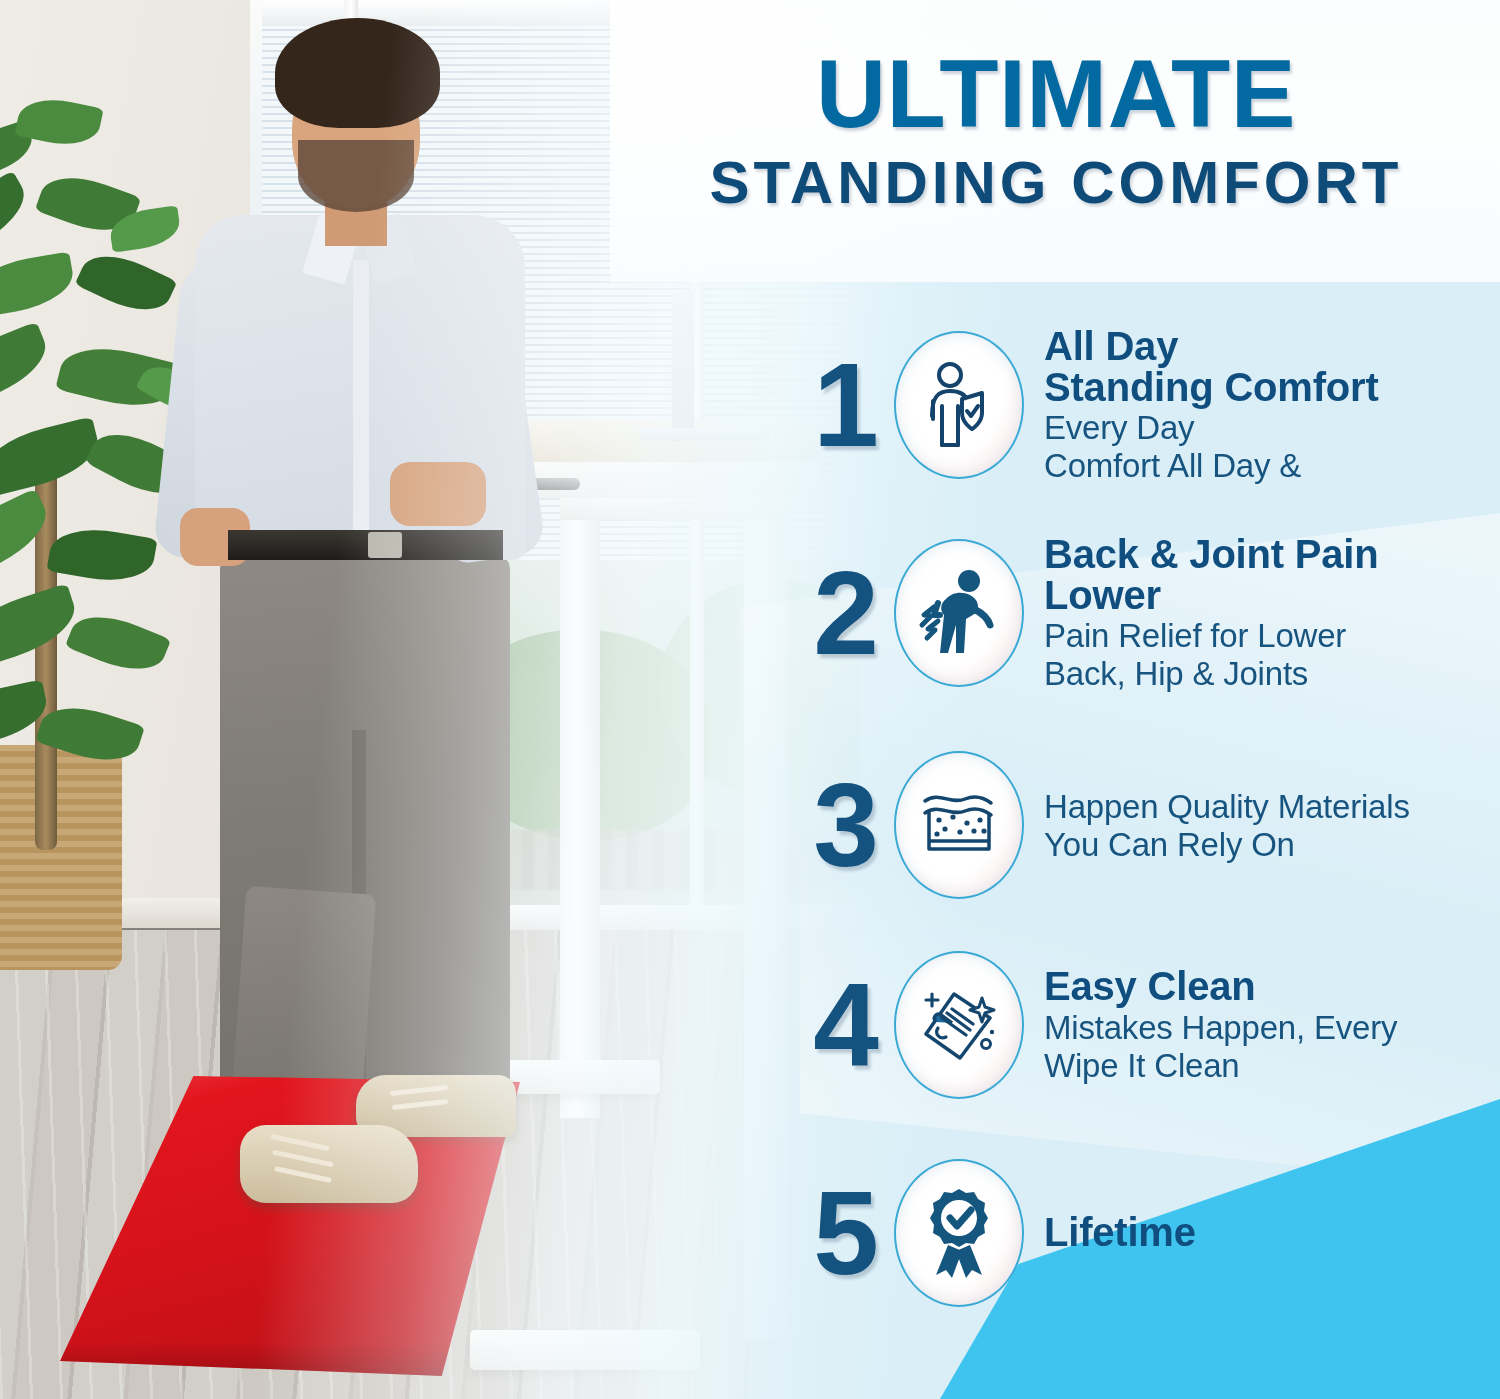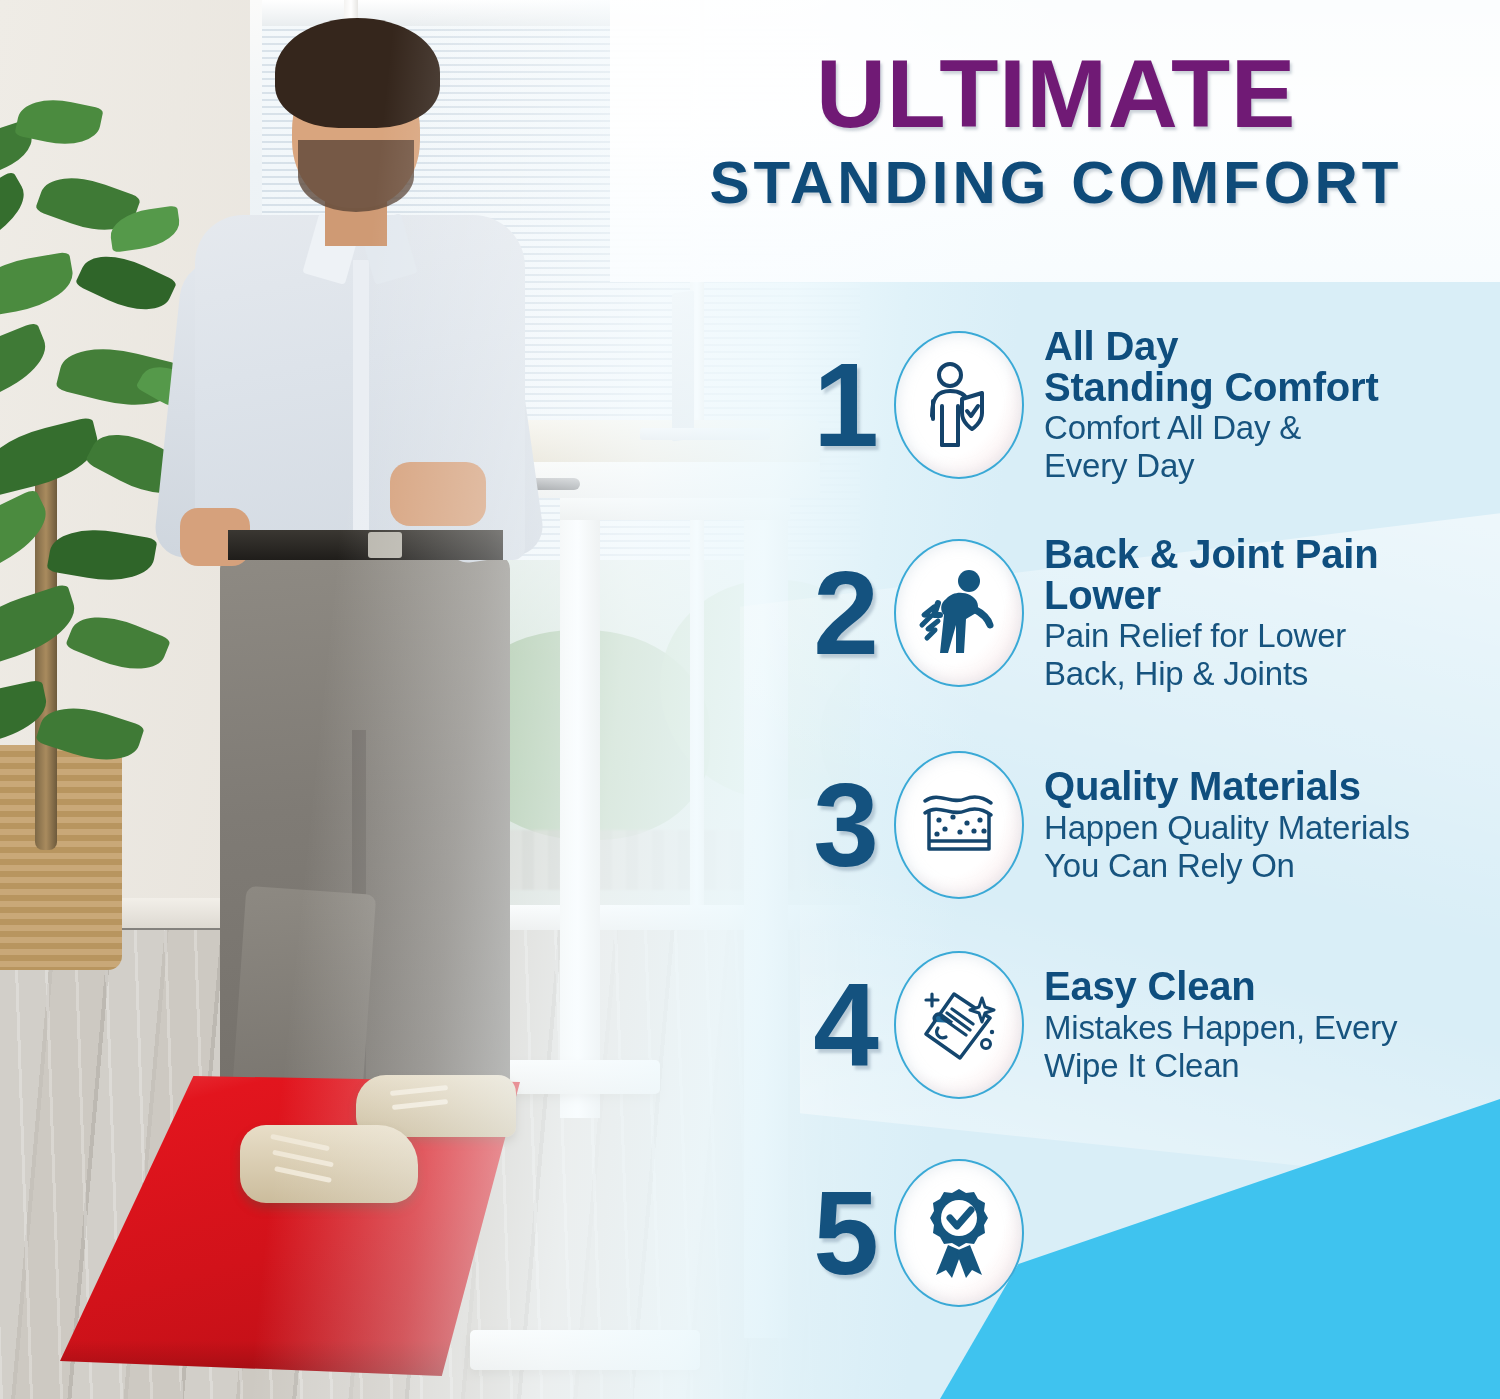--- a/index.html
+++ b/index.html
@@ -149,21 +149,21 @@
         background:linear-gradient(200deg,rgba(255,255,255,.55) 0%,rgba(255,255,255,0) 55%);
         transform:skewY(-7deg);}
   .streak2{position:absolute;right:0;top:820px;width:700px;height:330px;pointer-events:none;
         background:linear-gradient(10deg,rgba(255,255,255,.40) 0%,rgba(255,255,255,0) 60%);
         transform:skewY(6deg);}
 
   
   .title-plate{position:absolute;left:610px;top:0;width:890px;height:282px;pointer-events:none;
         background:linear-gradient(180deg,rgba(255,255,255,.90) 0%,rgba(255,255,255,.95) 40%,rgba(250,253,255,.92) 100%);}
   .title-wrap{position:absolute;left:612px;top:46px;width:888px;height:230px;text-align:center;}
-  .title-1{font-weight:bold;font-size:97px;line-height:.98;letter-spacing:.5px;color:#701a75;
+  .title-1{font-weight:bold;font-size:97px;line-height:.98;letter-spacing:.5px;color:#0369a1;
            text-shadow:2px 3px 3px rgba(90,110,130,.30);}
   .title-2{font-weight:bold;font-size:60px;line-height:1.05;letter-spacing:4px;color:#0f4b79;
            margin-top:10px;text-shadow:2px 3px 3px rgba(90,110,130,.28);}
 
   
   .wedge{position:absolute;right:0;bottom:0;width:560px;height:300px;pointer-events:none;
         background:#3fc3ef;
         clip-path:polygon(100% 0%, 100% 100%, 0% 100%, 14% 55%);}
 
   
@@ -305,22 +305,22 @@
           <path d="M13 40 L13 58" stroke="#14436b" stroke-width="4" stroke-linecap="round"></path>
           <path d="M22 45 L22 84 M38 45 L38 84" stroke="#14436b" stroke-width="4" stroke-linecap="round"></path>
           <path d="M22 84 L38 84" stroke="#14436b" stroke-width="4" stroke-linecap="round"></path>
           <path d="M42 38 L62 32 L62 52 C62 62 52 68 52 68 C52 68 42 62 42 52 Z" fill="#ffffff" stroke="#14436b" stroke-width="4" stroke-linejoin="round"></path>
           <path d="M47 50 L51 55 L58 45" fill="none" stroke="#14436b" stroke-width="4" stroke-linecap="round" stroke-linejoin="round"></path>
         </svg>
       </div>
       <div class="ftext">
         <div class="fhead">All Day</div>
         <div class="fhead">Standing Comfort</div>
+        <div class="fsub">Every Day</div>
         <div class="fsub">Comfort All Day &amp;</div>
-        <div class="fsub">Every Day</div>
       </div>
     </div>
 
     <div class="feature" style="top:208px;">
       <div class="num">2</div>
       <div class="badge">
         <div class="badge-ring"></div>
         <svg width="82" height="88" viewBox="0 0 82 88">
           <circle cx="51" cy="12" r="11" fill="#15567f"></circle>
           <path d="M28 30 C34 23 44 22 52 26 C60 30 62 38 58 44 L48 50 L46 84 L38 84 L38 56 L30 84 L22 84 L26 46 C22 42 22 34 28 30 Z" fill="#15567f"></path>
@@ -352,21 +352,20 @@
           <circle cx="50" cy="36" r="2.6" fill="#14466e"></circle>
           <circle cx="63" cy="33" r="2.6" fill="#14466e"></circle>
           <circle cx="28" cy="42" r="2.6" fill="#14466e"></circle>
           <circle cx="43" cy="45" r="2.6" fill="#14466e"></circle>
           <circle cx="57" cy="44" r="2.6" fill="#14466e"></circle>
           <circle cx="20" cy="47" r="2.6" fill="#14466e"></circle>
           <circle cx="67" cy="44" r="2.6" fill="#14466e"></circle>
         </svg>
       </div>
       <div class="ftext">
-        <div class="fhead">Quality Materials</div>
         <div class="fsub">Happen Quality Materials</div>
         <div class="fsub">You Can Rely On</div>
       </div>
     </div>
 
     <div class="feature" style="top:620px;">
       <div class="num">4</div>
       <div class="badge">
         <div class="badge-ring"></div>
         <svg width="86" height="86" viewBox="0 0 86 86">
@@ -395,17 +394,18 @@
         <div class="badge-ring"></div>
         <svg width="82" height="92" viewBox="0 0 82 92">
           <path d="M30 58 L18 88 L28 83 L34 91 L44 64 Z" fill="#15567f"></path>
           <path d="M52 58 L64 88 L54 83 L48 91 L38 64 Z" fill="#15567f"></path>
           <path d="M41 2 l7 4 8 -1 4 7 7 4 -1 8 4 7 -4 7 1 8 -7 4 -4 7 -8 -1 -7 4 -7 -4 -8 1 -4 -7 -7 -4 1 -8 -4 -7 4 -7 -1 -8 7 -4 4 -7 8 1 Z" fill="#15567f"></path>
           <circle cx="41" cy="31" r="18" fill="#ffffff"></circle>
           <path d="M32 31 L39 39 L53 23" fill="none" stroke="#15567f" stroke-width="7" stroke-linecap="round" stroke-linejoin="round"></path>
         </svg>
       </div>
       <div class="ftext">
+        <div class="fhead">Lifetime</div>
       </div>
     </div>
 
   </div>
 </div>
 
 </body></html>

